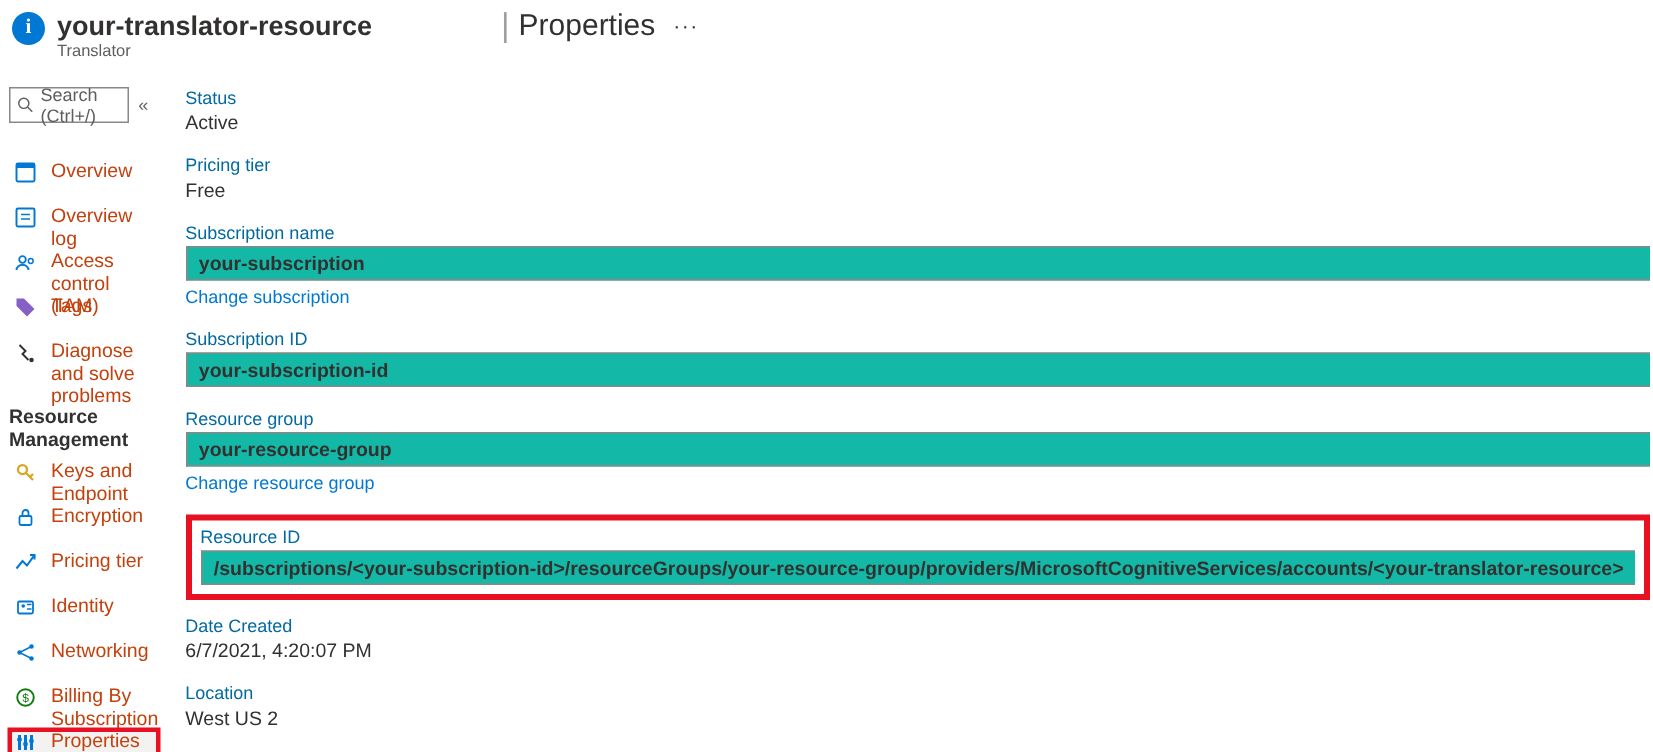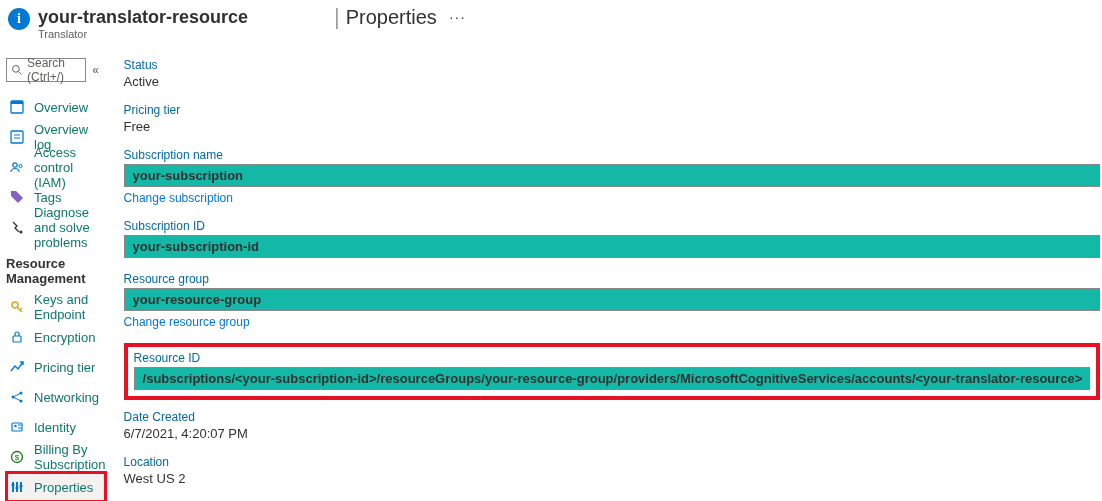--- a/index.html
+++ b/index.html
@@ -72,21 +72,21 @@
     display: flex;
     margin-top: 18px;
   }
   .sidebar {
     width: 226px;
     padding-left: 6px;
   }
   .search-row {
     display: flex;
     align-items: center;
-    margin-bottom: 10px;
+    margin-bottom: 24px;
   }
   .search-box {
     flex: 1;
     border: 1px solid #8a8886;
     height: 24px;
     display: flex;
     align-items: center;
     padding: 0 4px;
     color: #605e5c;
     font-size: 12px;
@@ -94,26 +94,25 @@
   .search-box svg { flex-shrink: 0; margin-right: 4px; }
   .collapse-chevron {
     width: 20px; text-align: center;
     color: #605e5c;
     cursor: pointer;
     font-size: 12px;
   }
   .menu { list-style: none; padding: 0; margin: 0; }
   .menu-item {
     display: flex;
-    align-items: center;
     height: 30px;
     padding-left: 2px;
     cursor: pointer;
     font-size: 13px;
-    color: #0f766e;
+    color: #c2410c;
   }
   .menu-item .mi-icon {
     width: 18px; height: 18px;
     display: flex; align-items: center; justify-content: center;
     margin-right: 8px;
     flex-shrink: 0;
   }
   .menu-item.selected {
     background: #f3f2f1;
   }
@@ -273,39 +272,39 @@
             <svg width="14" height="14">
               <polyline points="1,11 5,6 8,9 13,2" fill="none" stroke="#0078d4" stroke-width="1.4"></polyline>
               <polyline points="10,2 13,2 13,5" fill="none" stroke="#0078d4" stroke-width="1.4"></polyline>
             </svg>
           </span>
         <span>Pricing tier</span>
       </li>
       <li class="menu-item">
         <span class="mi-icon">
             <svg width="14" height="14">
+              <rect x="2" y="3" width="10" height="8" rx="1" fill="none" stroke="#0078d4" stroke-width="1.2"></rect>
+              <circle cx="5.5" cy="6" r="1.2" fill="#0078d4"></circle>
+              <line x1="8" y1="5" x2="11" y2="5" stroke="#0078d4"></line>
+              <line x1="8" y1="8" x2="11" y2="8" stroke="#0078d4"></line>
+            </svg>
+          </span>
+        <span>Identity</span>
+      </li>
+      <li class="menu-item">
+        <span class="mi-icon">
+            <svg width="14" height="14">
               <circle cx="3" cy="7" r="1.5" fill="#0078d4"></circle>
               <circle cx="11" cy="3" r="1.5" fill="#0078d4"></circle>
               <circle cx="11" cy="11" r="1.5" fill="#0078d4"></circle>
               <line x1="3" y1="7" x2="11" y2="3" stroke="#0078d4"></line>
               <line x1="3" y1="7" x2="11" y2="11" stroke="#0078d4"></line>
             </svg>
           </span>
         <span>Networking</span>
-      </li>
-      <li class="menu-item">
-        <span class="mi-icon">
-            <svg width="14" height="14">
-              <rect x="2" y="3" width="10" height="8" rx="1" fill="none" stroke="#0078d4" stroke-width="1.2"></rect>
-              <circle cx="5.5" cy="6" r="1.2" fill="#0078d4"></circle>
-              <line x1="8" y1="5" x2="11" y2="5" stroke="#0078d4"></line>
-              <line x1="8" y1="8" x2="11" y2="8" stroke="#0078d4"></line>
-            </svg>
-          </span>
-        <span>Identity</span>
       </li>
       <li class="menu-item">
         <span class="mi-icon">
             <svg width="14" height="14">
               <circle cx="7" cy="7" r="5.5" fill="none" stroke="#107c10" stroke-width="1.3"></circle>
               <text x="7" y="10" text-anchor="middle" font-size="8" fill="#107c10">$</text>
             </svg>
           </span>
         <span>Billing By Subscription</span>
       </li>

